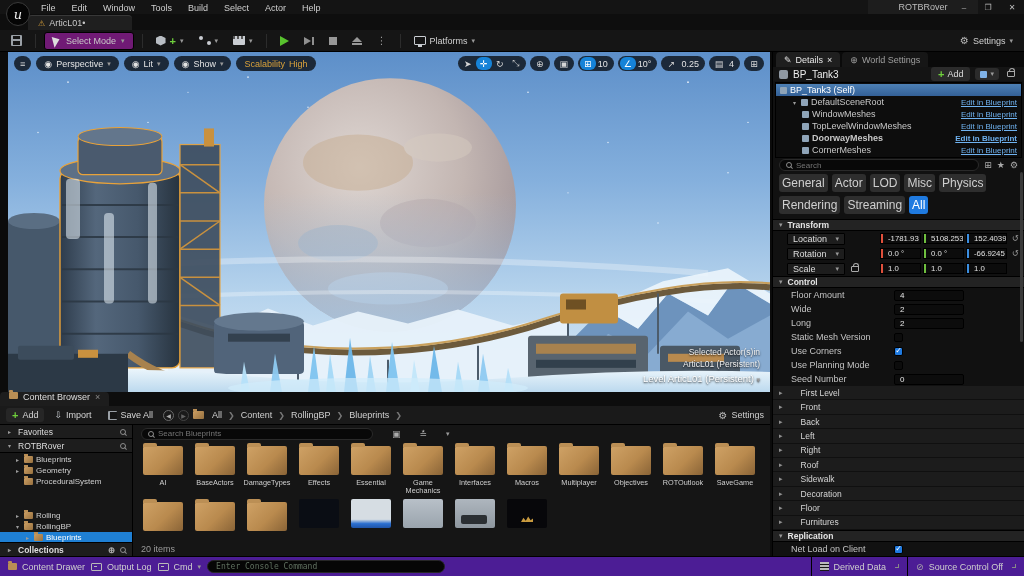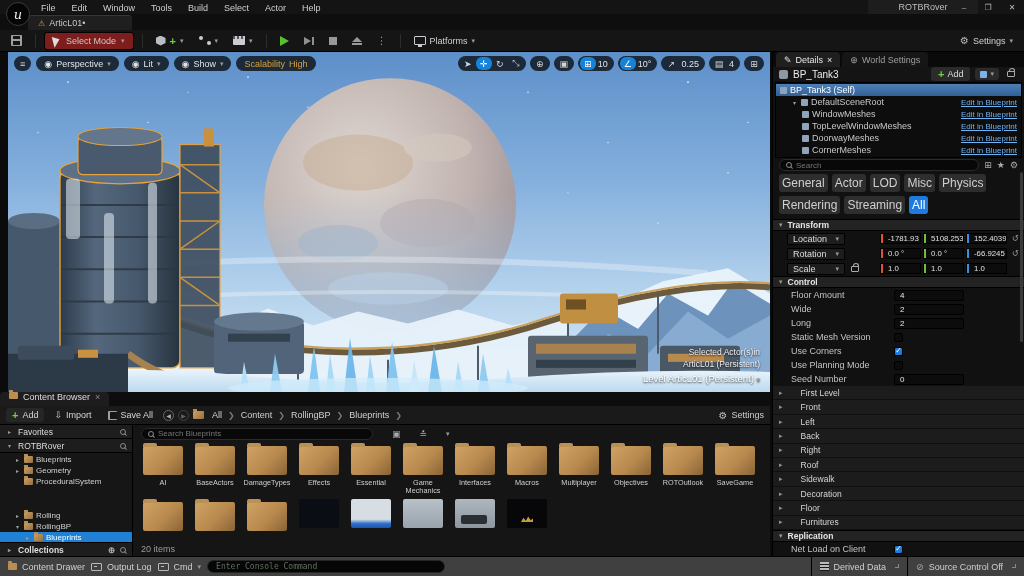--- a/index.html
+++ b/index.html
@@ -19,21 +19,21 @@
   .win-controls{position:absolute;top:0;right:0;height:14px;display:flex}
   .win-btn{width:24px;height:14px;display:flex;align-items:center;justify-content:center;color:#bbb;font-size:8px}
   .tabrow{position:absolute;top:14px;left:0;right:0;height:16px;background:#0e0e0e}
   .level-tab{position:absolute;left:28px;top:1px;height:15px;min-width:104px;background:#1f1f1f;
     border-radius:4px 4px 0 0;border-top:1px solid #383838;display:flex;align-items:center;gap:4px;padding:0 10px}
   .warn{color:#d9a13a;font-size:8px;font-family:"DejaVu Sans",sans-serif}
   .toolbar{position:absolute;top:30px;left:0;right:0;height:22px;background:#151515;border-bottom:1px solid #000;
     display:flex;align-items:center;padding:0 6px;gap:5px}
   .tb-sep{width:1px;height:14px;background:#2c2c2c;margin:0 3px}
   .tb-btn{display:flex;align-items:center;gap:4px;padding:3px 5px;border-radius:3px;color:#d0d0d0}
-  .mode-btn{background:#7f1d1d;border:1px solid #000;border-radius:3px;padding:3px 8px;display:flex;gap:5px;align-items:center}
+  .mode-btn{background:#701a75;border:1px solid #000;border-radius:3px;padding:3px 8px;display:flex;gap:5px;align-items:center}
   .caret{color:#9a9a9a;font-size:7px}
   .floppy{width:11px;height:11px;background:#9aa0a6;border-radius:1px;position:relative}
   .floppy::before{content:"";position:absolute;top:1px;left:2px;width:7px;height:3px;background:#151515}
   .floppy::after{content:"";position:absolute;bottom:1px;left:2px;width:7px;height:4px;background:#151515}
   .cursor-ico{width:8px;height:10px;position:relative}
   .cursor-ico::before{content:"";position:absolute;border-left:7px solid #ddd;border-top:4px solid transparent;border-bottom:7px solid transparent;transform:rotate(-15deg)}
   .cube-ico{width:10px;height:10px;background:#b9bec4;clip-path:polygon(50% 0,100% 25%,100% 75%,50% 100%,0 75%,0 25%)}
   .plus-g{color:#6fd03c;font-weight:bold;font-size:11px;line-height:8px}
   .node-ico{width:12px;height:9px;position:relative}
   .node-ico::before,.node-ico::after{content:"";position:absolute;width:4px;height:4px;border-radius:50%;background:#c9cdd2}
@@ -163,21 +163,21 @@
   .thumb-dark{background:#0a0d14}
   .thumb-snow{background:linear-gradient(#d6dde3 70%,#2b6fd0 85%,#1f54a8)}
   .thumb-gray{background:linear-gradient(#b8c0c8,#9aa4ad)}
   .thumb-rocks{background:linear-gradient(#aeb6be,#8e979f);overflow:hidden}
   .thumb-rocks::before{content:"";position:absolute;bottom:4px;left:6px;width:26px;height:9px;background:#2b2f33;border-radius:2px}
   .thumb-gold{background:#07070a;overflow:hidden}
   .thumb-gold::before{content:"";position:absolute;bottom:6px;left:14px;width:12px;height:6px;background:#c89a3f;clip-path:polygon(0 100%,20% 30%,40% 80%,60% 10%,80% 70%,100% 40%,100% 100%)}
   .items-count{position:absolute;left:8px;bottom:2px;color:#9a9a9a}
 
   
-  .statusbar{position:absolute;left:0;top:556px;right:0;height:20px;background:#404040;border-top:1px solid #000;
+  .statusbar{position:absolute;left:0;top:556px;right:0;height:20px;background:#4c1d95;border-top:1px solid #000;
     display:flex;align-items:center;gap:6px;padding:0 8px}
   .sb-item{display:flex;align-items:center;gap:5px;color:#cfcfcf}
   .term-ico{width:11px;height:8px;border:1px solid #b9b9b9;border-radius:1px;position:relative}
   .term-ico::before{content:"";position:absolute;left:2px;top:2px;width:3px;height:1px;background:#b9b9b9}
   .console{width:238px;height:13px;background:#060606;border:1px solid #262626;border-radius:7px;display:flex;align-items:center;padding:0 8px}
   .console input{background:transparent;border:none;outline:none;width:100%;color:#6d7d6d;
     font-family:"DejaVu Sans Mono",monospace;font-size:8px}
   .console input::placeholder{color:#5f6f5f}
   .sb-right{margin-left:auto;display:flex;align-items:center;height:100%}
   .sb-sep{width:1px;height:100%;background:#000;margin:0 8px}
@@ -528,21 +528,21 @@
         <div class="cmp-row" style="padding-left: 26px;">
           <span class="cmp-ico"></span>
           <span class="cmp-label">WindowMeshes</span>
           <span class="cmp-link">Edit in Blueprint</span>
         </div>
         <div class="cmp-row" style="padding-left: 26px;">
           <span class="cmp-ico"></span>
           <span class="cmp-label">TopLevelWindowMeshes</span>
           <span class="cmp-link">Edit in Blueprint</span>
         </div>
-        <div class="cmp-row" style="padding-left: 26px;">
+        <div class="cmp-row" style="padding-left: 26px; font-weight: bold;">
           <span class="cmp-ico"></span>
           <span class="cmp-label">DoorwayMeshes</span>
           <span class="cmp-link">Edit in Blueprint</span>
         </div>
         <div class="cmp-row" style="padding-left: 26px;">
           <span class="cmp-ico"></span>
           <span class="cmp-label">CornerMeshes</span>
           <span class="cmp-link">Edit in Blueprint</span>
         </div>
       </div>
@@ -664,25 +664,25 @@
         <div class="fold-row">
           <span class="tri">▸</span>
           <span>First Level</span>
         </div>
         <div class="fold-row">
           <span class="tri">▸</span>
           <span>Front</span>
         </div>
         <div class="fold-row">
           <span class="tri">▸</span>
-          <span>Left</span>
+          <span>Back</span>
         </div>
         <div class="fold-row">
           <span class="tri">▸</span>
-          <span>Back</span>
+          <span>Left</span>
         </div>
         <div class="fold-row">
           <span class="tri">▸</span>
           <span>Right</span>
         </div>
         <div class="fold-row">
           <span class="tri">▸</span>
           <span>Roof</span>
         </div>
         <div class="fold-row">

